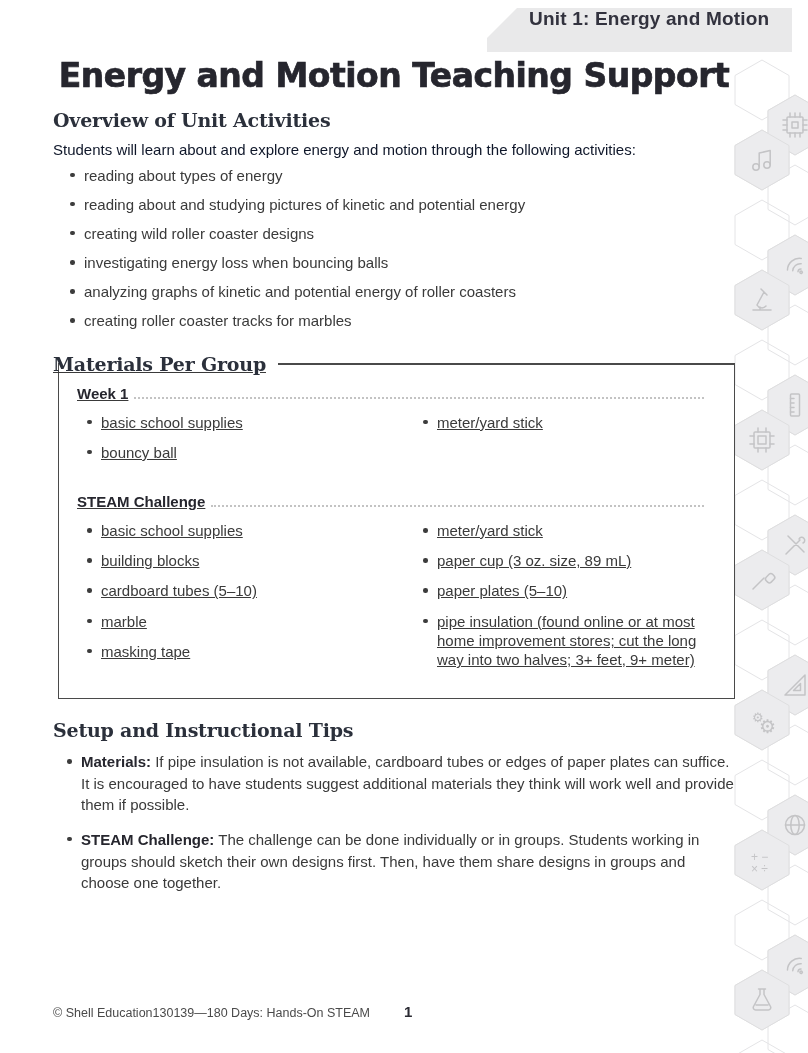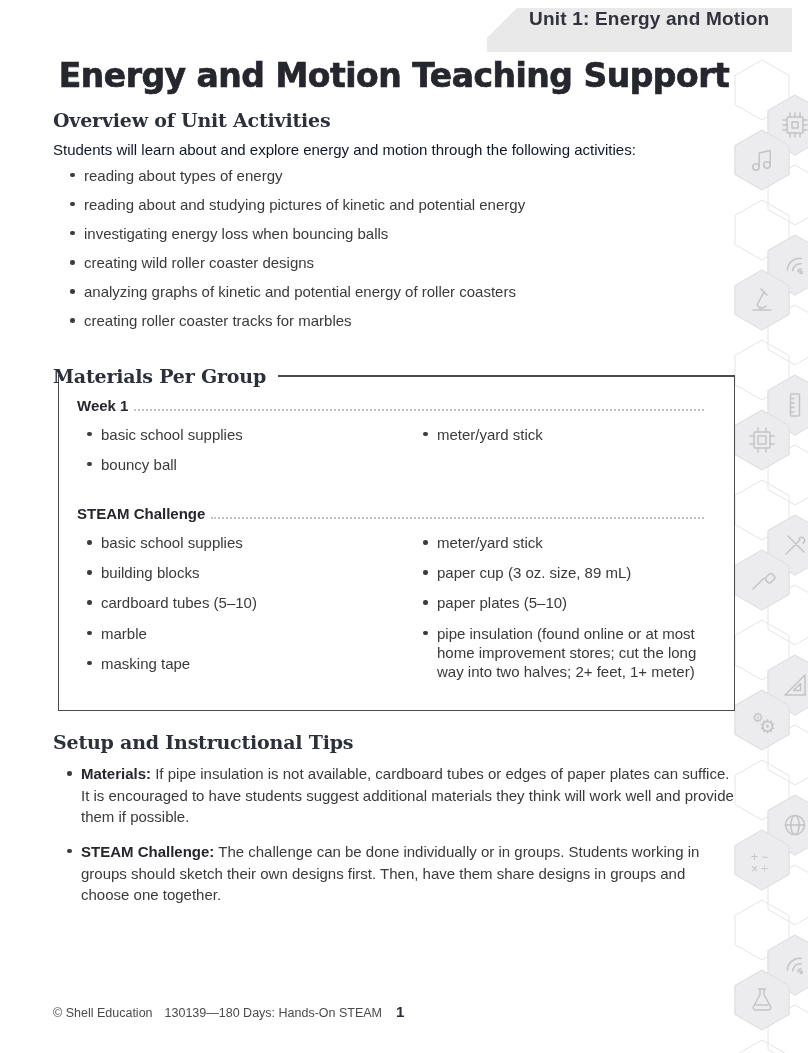--- a/index.html
+++ b/index.html
@@ -38,21 +38,21 @@
   ul.dotlist{list-style:none;margin:6px 0 0 0;padding:0;}
   ul.dotlist li{
     position:relative;padding-left:31px;margin:0 0 10px 0;
     font-size:15px;line-height:1.28;color:#3a3a3a;
   }
   ul.dotlist li::before{
     content:"";position:absolute;left:17px;top:7px;
     width:4.5px;height:4.5px;border-radius:50%;background:#3c3c3c;
   }
   
-  .materials{margin-top:34px;}
+  .materials{margin-top:22px;text-decoration:underline;}
   .materials-header{display:flex;align-items:center;}
   .materials-header .rule{flex:1;height:2px;background:#4a4a4a;margin-left:12px;}
   .materials-box{
     border:1.5px solid #4a4a4a;border-top:none;
     margin:-12px 0 0 5px;padding:22px 28px 18px 18px;
   }
   .subsection{margin-bottom:6px;}
   .subsection-header{display:flex;align-items:baseline;margin-bottom:4px;}
   .subsection-header .title{font-size:15px;font-weight:bold;color:#26262e;white-space:nowrap;}
   .subsection-header .dots{flex:1;border-bottom:2.5px dotted #c3c3c3;margin:0 2px 4px 6px;}
@@ -73,21 +73,21 @@
     content:"";position:absolute;left:14px;top:8px;
     width:4.5px;height:4.5px;border-radius:50%;background:#3c3c3c;
   }
   ul.tiplist .tip-label{font-weight:bold;color:#26262e;}
   
   .footer{
     position:absolute;left:53px;right:62px;bottom:33px;z-index:1;
     display:flex;align-items:baseline;
     font-size:12.5px;color:#4a4a4a;
   }
-  .footer .right-group{display:flex;align-items:baseline;gap:14px;margin-left:12px;}
+  .footer .right-group{display:flex;align-items:baseline;gap:34px;}
   .footer .page-number{font-size:15px;font-weight:bold;color:#2b2b33;}
 </style>
 </head>
 <body>
 
 <div class="hex-rail" id="hexRail"><svg width="80" height="1053" viewBox="0 0 80 1053" xmlns="http://www.w3.org/2000/svg">
       <path d="M0,-30 L27,-14.5 L27,14.5 L0,30 L-27,14.5 L-27,-14.5 Z" transform="translate(34,90)" fill="none" stroke="#e4e4e6" stroke-width="1"></path>
       <path d="M0,-30 L27,-14.5 L27,14.5 L0,30 L-27,14.5 L-27,-14.5 Z" transform="translate(67,125)" fill="none" stroke="#e4e4e6" stroke-width="1"></path>
       <path d="M0,-30 L27,-14.5 L27,14.5 L0,30 L-27,14.5 L-27,-14.5 Z" transform="translate(34,160)" fill="none" stroke="#e4e4e6" stroke-width="1"></path>
       <path d="M0,-30 L27,-14.5 L27,14.5 L0,30 L-27,14.5 L-27,-14.5 Z" transform="translate(67,195)" fill="none" stroke="#e4e4e6" stroke-width="1"></path>
@@ -256,22 +256,22 @@
 
 <div class="content">
 
   <h1 class="page-title">Energy and Motion Teaching Support</h1>
 
   <h2 class="section-heading">Overview of Unit Activities</h2>
   <p class="intro">Students will learn about and explore energy and motion through the following activities:</p>
   <ul class="dotlist">
     <li>reading about types of energy</li>
     <li>reading about and studying pictures of kinetic and potential energy</li>
+    <li>creating wild roller coaster designs</li>
     <li>investigating energy loss when bouncing balls</li>
-    <li>creating wild roller coaster designs</li>
     <li>analyzing graphs of kinetic and potential energy of roller coasters</li>
     <li>creating roller coaster tracks for marbles</li>
   </ul>
 
   <div class="materials">
     <div class="materials-header">
       <h2 class="section-heading">Materials Per Group</h2>
       <div class="rule"></div>
     </div>
     <div class="materials-box">
@@ -309,21 +309,21 @@
               <li>cardboard tubes (5–10)</li>
               <li>marble</li>
               <li>masking tape</li>
             </ul>
           </div>
           <div class="col-right">
             <ul class="dotlist">
               <li>meter/yard stick</li>
               <li>paper cup (3 oz. size, 89 mL)</li>
               <li>paper plates (5–10)</li>
-              <li>pipe insulation (found online or at most home improvement stores; cut the long way into two halves; 2+ feet, 1+ meter)</li>
+              <li>pipe insulation (found online or at most home improvement stores; cut the long way into two halves; 3+ feet, 9+ meter)</li>
             </ul>
           </div>
         </div>
       </div>
 
     </div>
   </div>
 
   <div class="tips">
     <h2 class="section-heading">Setup and Instructional Tips</h2>

